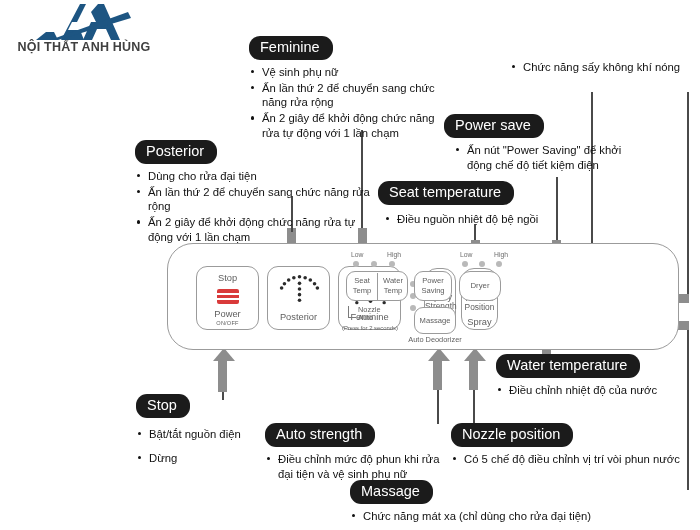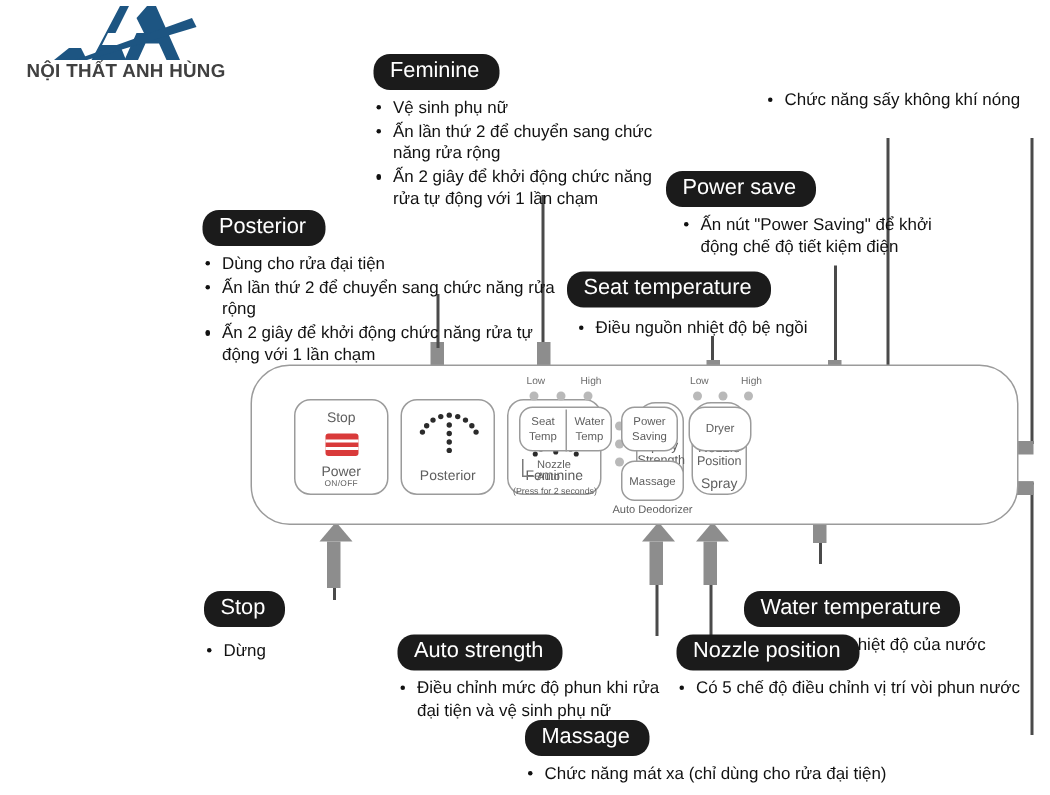--- a/index.html
+++ b/index.html
@@ -223,30 +223,31 @@
     </ul>
   </div>
 
   <div class="callout" style="left:378px;top:181px;width:200px;">
     <div class="chip">Seat temperature</div>
     <ul class="bl" style="margin-left:6px;margin-top:7px;">
       <li>Điều nguồn nhiệt độ bệ ngồi</li>
     </ul>
   </div>
 
-  <div class="callout" style="left:496px;top:354px;width:200px;margin-top:40px;">
+  <div class="callout" style="left:496px;top:354px;width:200px;">
     <div class="chip">Water temperature</div>
     <ul class="bl">
       <li>Điều chỉnh nhiệt độ của nước</li>
     </ul>
   </div>
 
   <div class="callout" style="left:136px;top:394px;width:150px;">
     <div class="chip">Stop</div>
     <ul class="bl gap" style="margin-top:9px;">
+      <li>Bật/tắt nguồn điện</li>
       <li>Dừng</li>
     </ul>
   </div>
 
   <div class="callout" style="left:265px;top:423px;width:185px;">
     <div class="chip">Auto strength</div>
     <ul class="bl">
       <li>Điều chỉnh mức độ phun khi rửa đại tiện và vệ sinh phụ nữ</li>
     </ul>
   </div>

